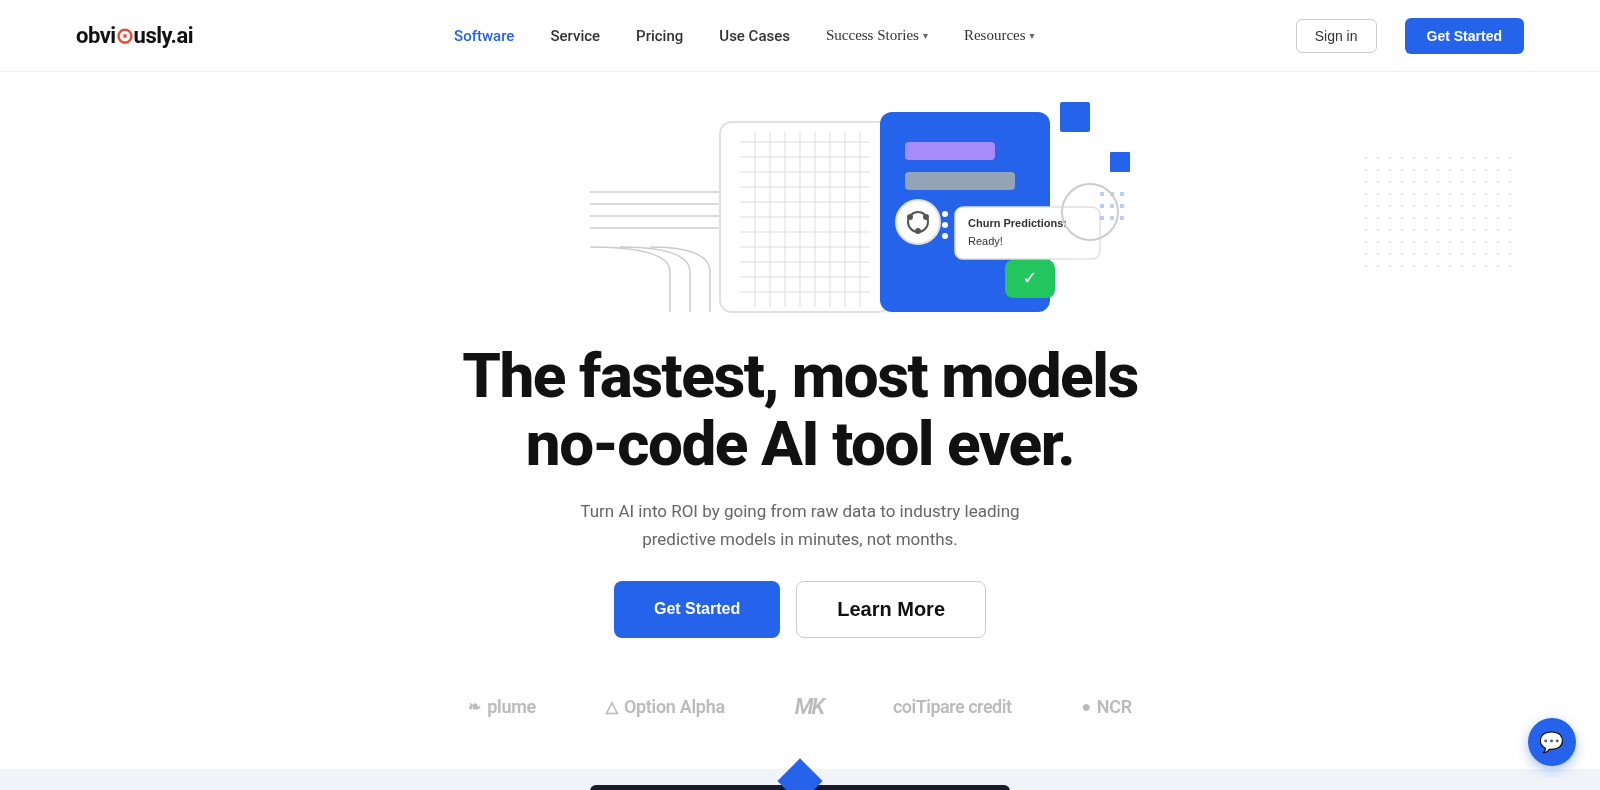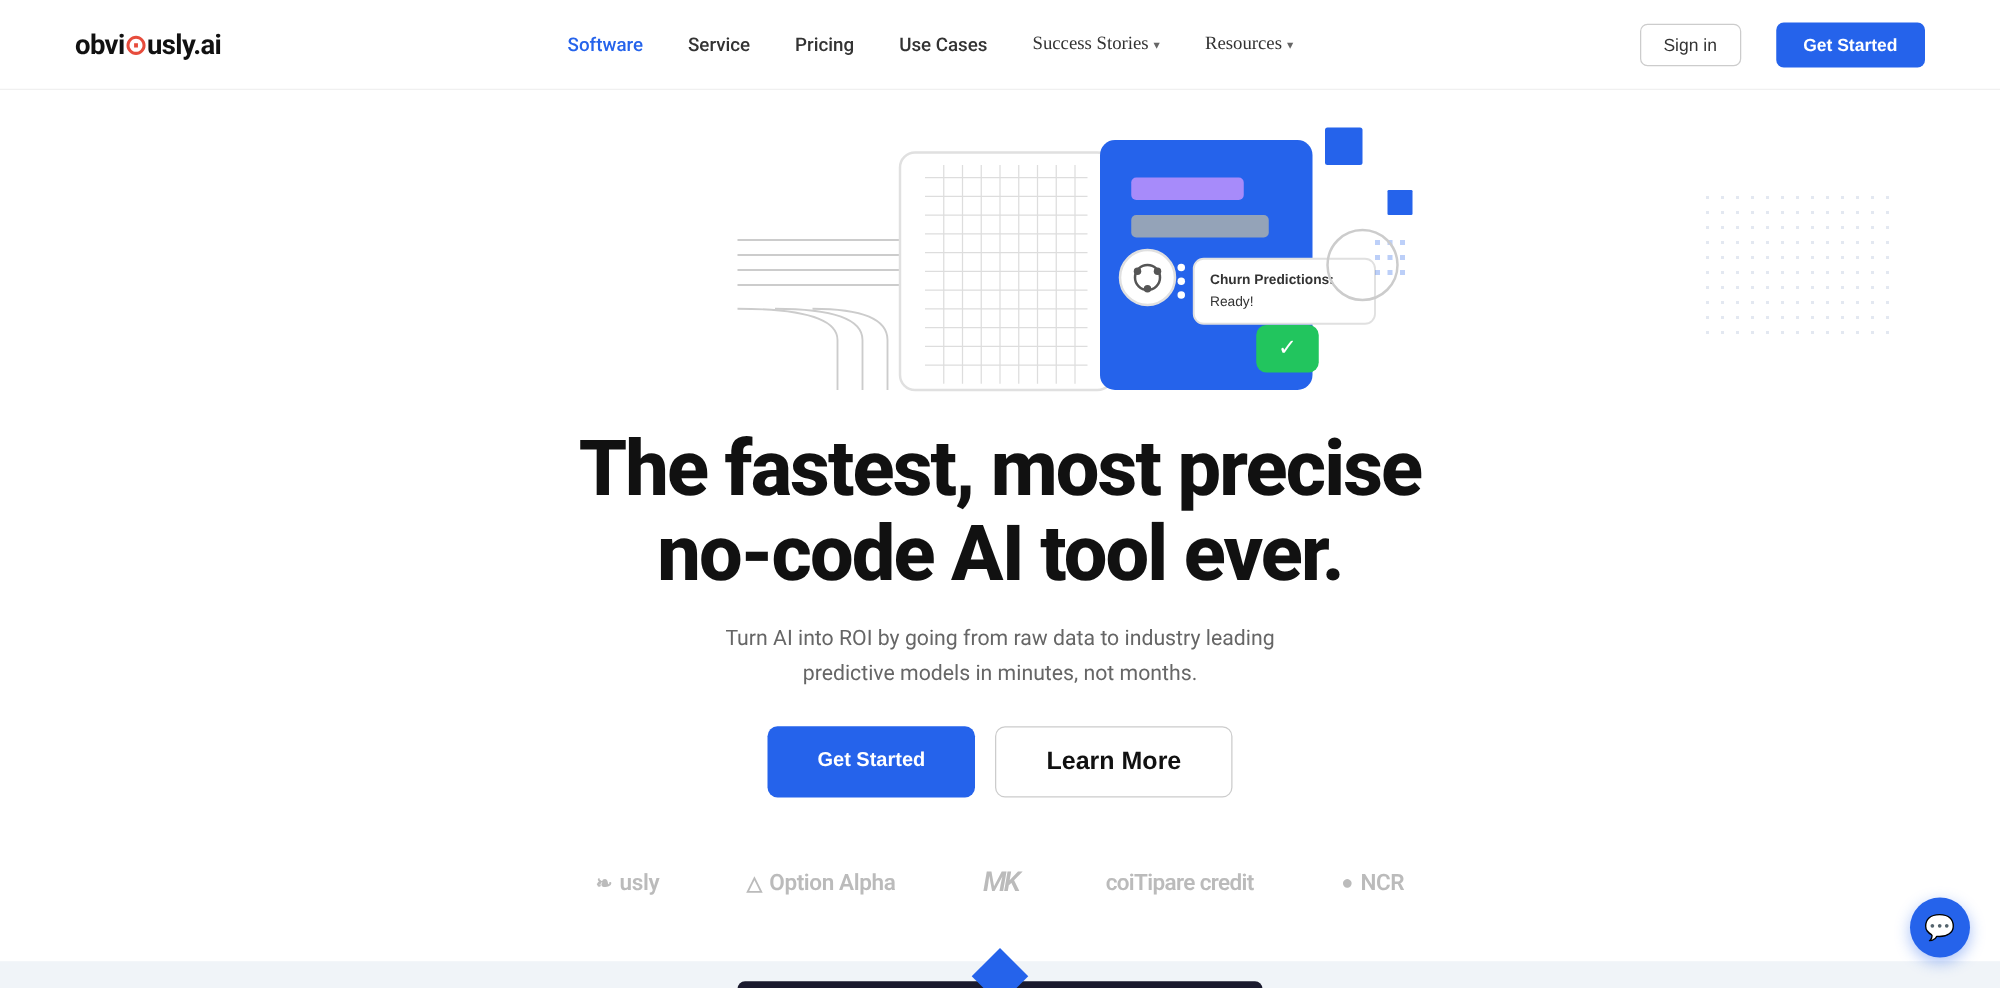--- a/index.html
+++ b/index.html
@@ -9,21 +9,21 @@
       width: 1600px;
       min-height: 790px;
       overflow-x: hidden;
     }
 
     
     .navbar {
       display: flex;
       align-items: center;
       justify-content: space-between;
-      padding: 0 60px;
+      padding: 0 76px;
       height: 72px;
       border-bottom: 1px solid #f0f0f0;
       position: relative;
       z-index: 10;
     }
     .nav-logo {
       font-size: 22px;
       font-weight: 700;
       color: #111;
       letter-spacing: -0.5px;
@@ -355,35 +355,35 @@
         <rect x="650" y="124" width="4" height="4" fill="#2563eb"></rect>
         <rect x="660" y="124" width="4" height="4" fill="#2563eb"></rect>
         <rect x="670" y="124" width="4" height="4" fill="#2563eb"></rect>
       </g>
 
       <circle cx="640" cy="120" r="28" fill="none" stroke="#ccc" stroke-width="2"></circle>
     </svg>
   </div>
 
   <h1 class="hero-headline">
-    <span>The fastest, most precise</span><br>
+    <span>The fastest, most models</span><br>
     <span>no-code AI tool ever.</span>
   </h1>
 
   <p class="hero-subtext">Turn AI into ROI by going from raw data to industry leading predictive models in minutes, not months.</p>
 
   <div class="cta-buttons">
     <button class="btn-get-started-hero">Get Started</button>
     <button class="btn-learn-more">Learn More</button>
   </div>
 
   <div class="logos-bar">
     <div class="logo-item">
       <span class="logo-icon">❧</span>
-      <span>usly</span>
+      <span>plume</span>
     </div>
     <div class="logo-item">
       <span class="logo-icon">△</span>
       <span>Option Alpha</span>
     </div>
     <div class="logo-item">
       <span style="font-size:22px; font-style:italic; letter-spacing:-2px;">MK</span>
     </div>
     <div class="logo-item">
       <span style="font-size:18px; letter-spacing:-0.5px;">coiTipare credit</span>

